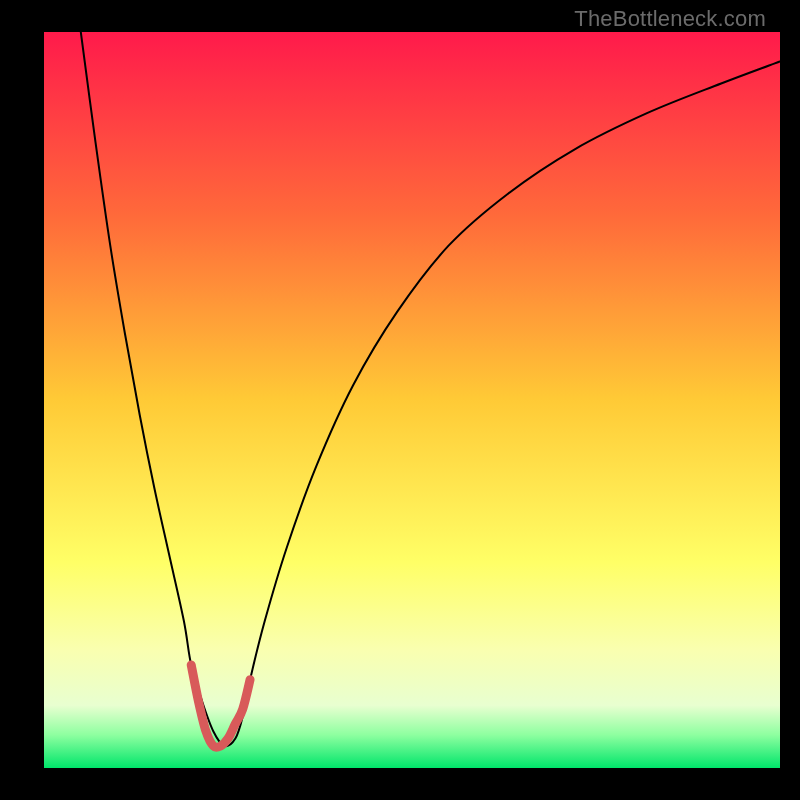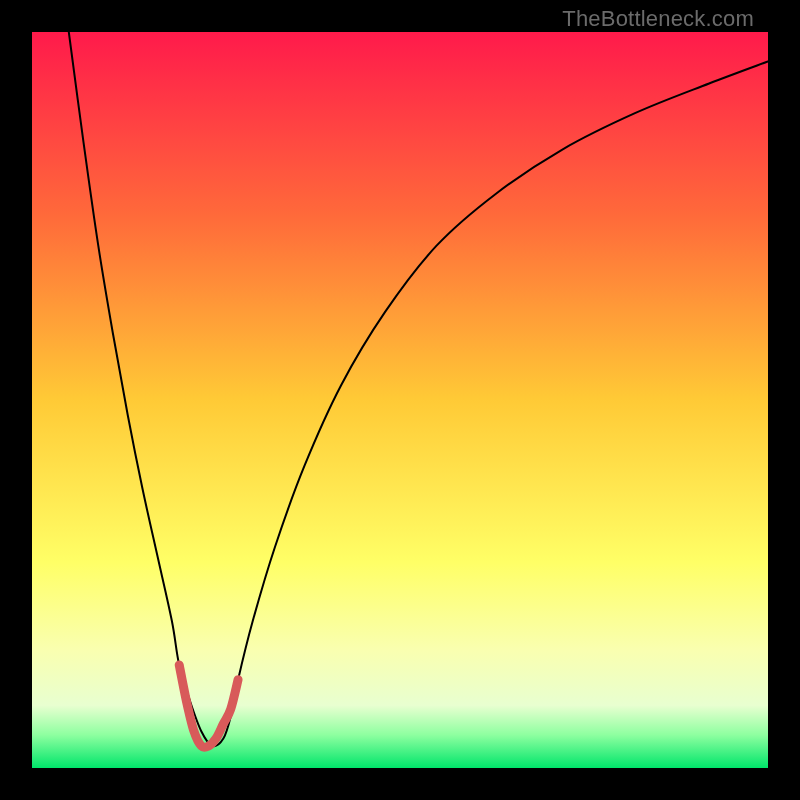--- a/index.html
+++ b/index.html
@@ -6,21 +6,21 @@
     margin: 0;
     padding: 0;
     width: 800px;
     height: 800px;
     background: #000;
     overflow: hidden;
     font-family: Arial, Helvetica, sans-serif;
   }
   .frame {
     position: absolute;
-    left: 0;
+    left: 12px;
     top: 0;
     width: 768px;
     height: 800px;
     background: #000;
   }
   .plot-area {
     position: absolute;
     left: 32px;
     top: 32px;
     width: 736px;

